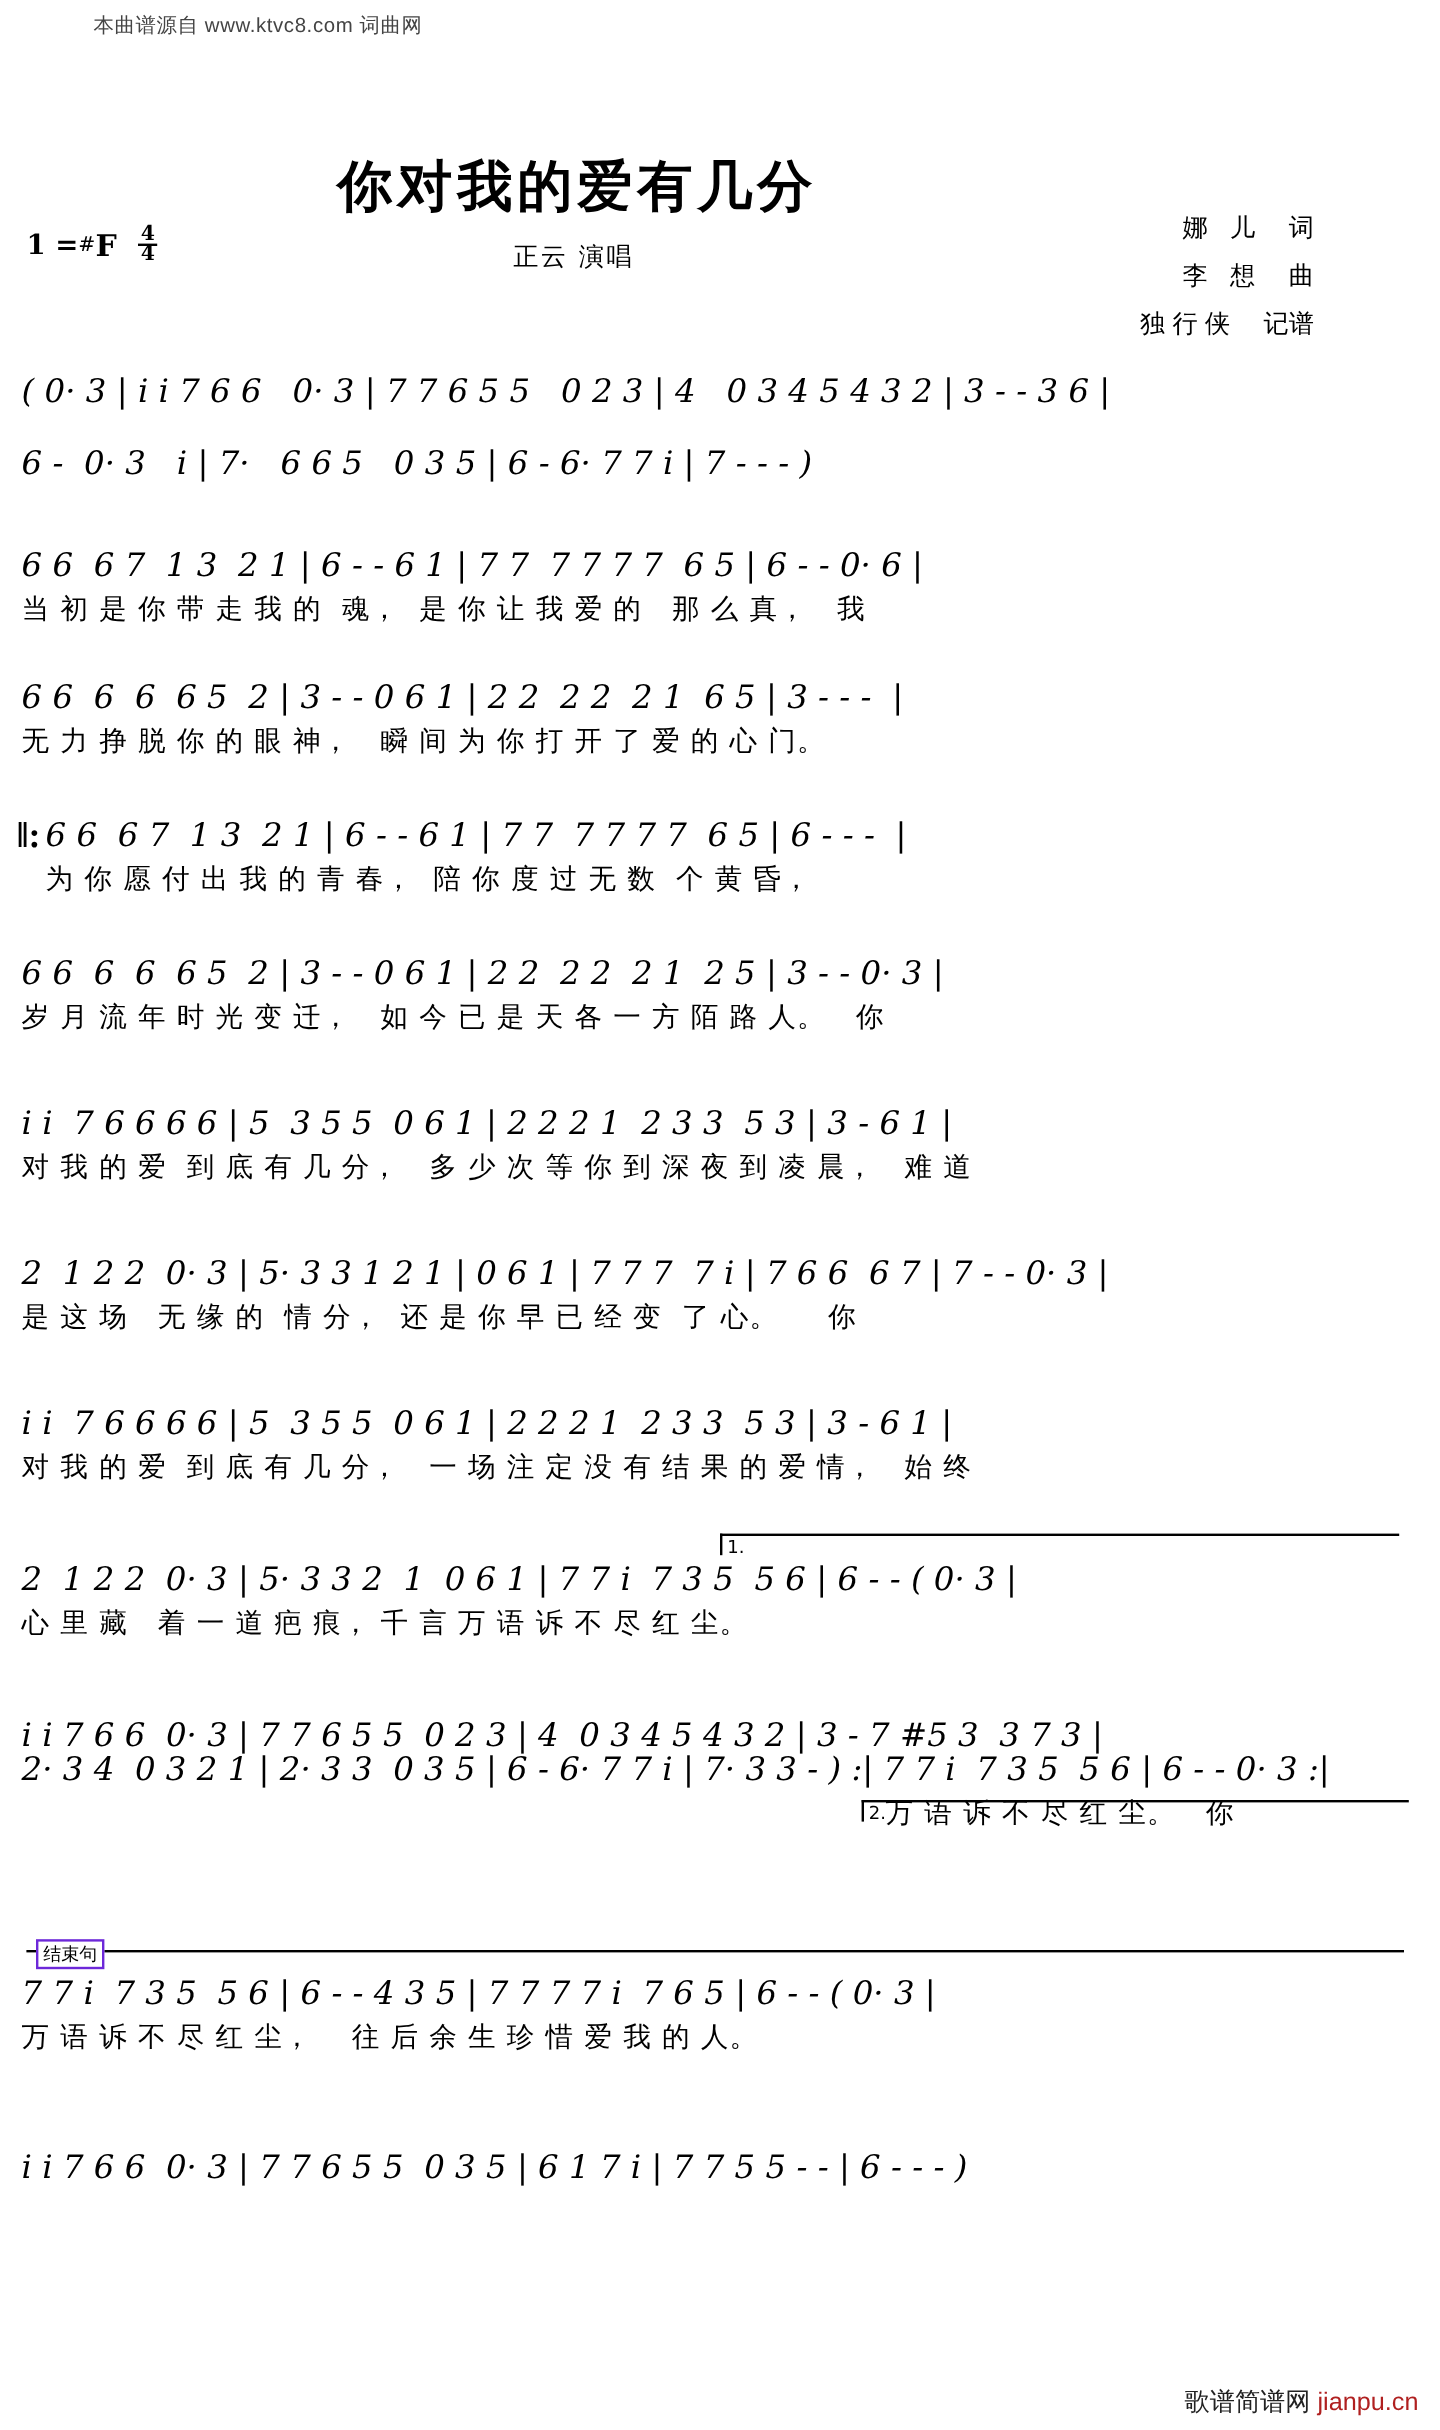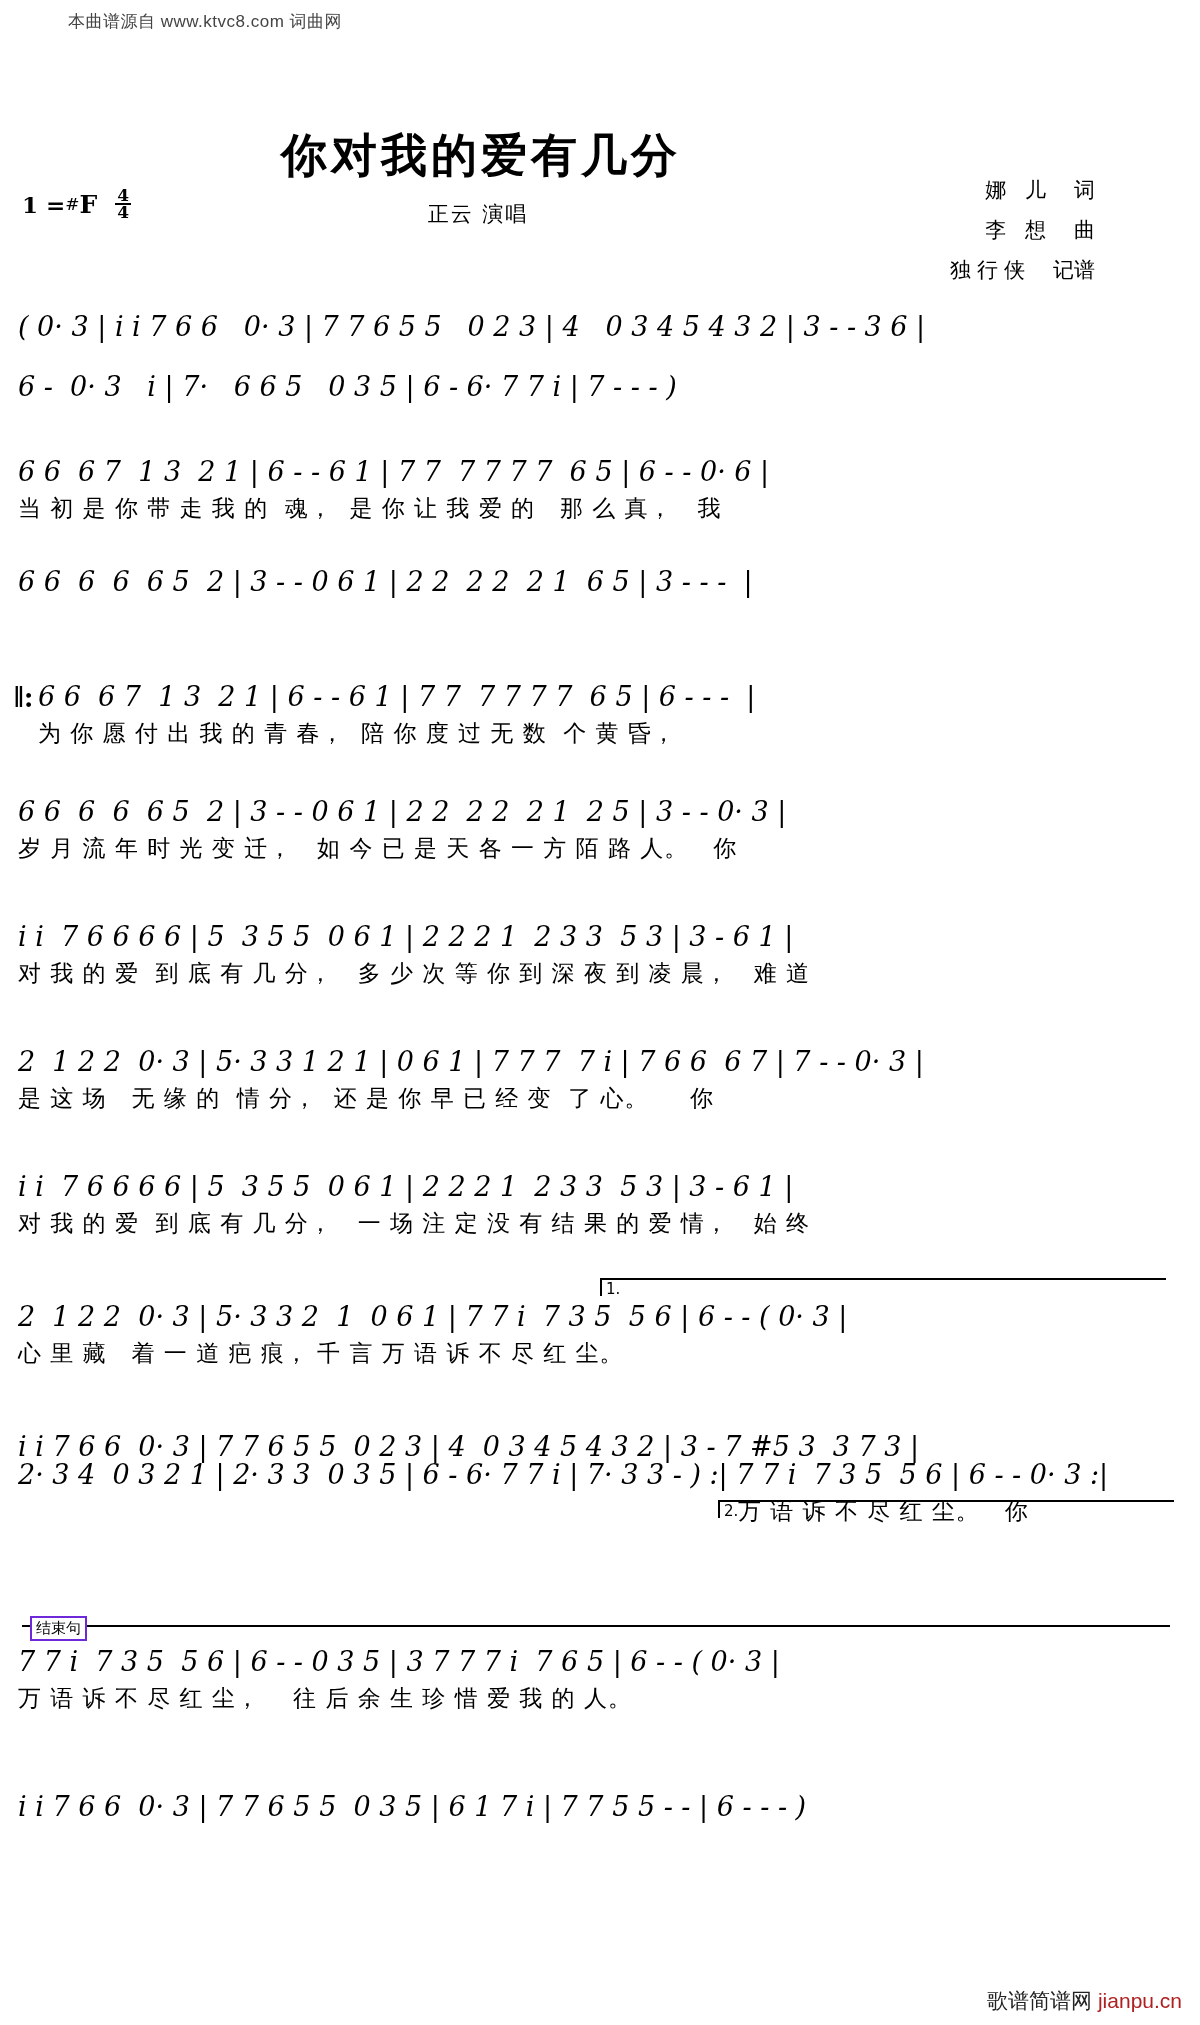--- a/index.html
+++ b/index.html
@@ -20,21 +20,21 @@
     position: relative;
     width: 1200px;
     height: 2025px;
     box-sizing: border-box;
   }
 
   
   .top-watermark {
     position: absolute;
     top: 10px;
-    left: 68px;
+    left: 78px;
     font-size: 17px;
     color: #444;
     letter-spacing: 0.5px;
     font-family: "Liberation Sans", sans-serif;
     text-align: right;
   }
 
   
   .title {
     position: absolute;
@@ -203,20 +203,21 @@
     <div class="notes">6 -  0· 3   i | 7·   6 6 5   0 3 5 | 6 - 6· 7 7 i | 7 - - - )</div>
   </div>
 
   <div class="row" style="top:455px;">
     <div class="notes">6 6  6 7  1 3  2 1 | 6 - - 6 1 | 7 7  7 7 7 7  6 5 | 6 - - 0· 6 |</div>
     <div class="lyrics">当 初 是 你 带 走 我 的  魂，  是 你 让 我 爱 的   那 么 真，   我</div>
   </div>
 
   <div class="row" style="top:565px;">
     <div class="notes">6 6  6  6  6 5  2 | 3 - - 0 6 1 | 2 2  2 2  2 1  6 5 | 3 - - -  |</div>
+    <div class="lyrics">无 力 挣 脱 你 的 眼 神，   瞬 间 为 你 打 开 了 爱 的 心 门。</div>
   </div>
 
   <div class="row" style="top:680px; left:38px; width:1148px;">
     <div class="notes">6 6  6 7  1 3  2 1 | 6 - - 6 1 | 7 7  7 7 7 7  6 5 | 6 - - -  |</div>
     <div class="lyrics">为 你 愿 付 出 我 的 青 春，  陪 你 度 过 无 数  个 黄 昏，</div>
   </div>
   <div class="repeat-start" style="top:680px; left:14px;">‖:</div>
 
   <div class="row" style="top:795px;">
     <div class="notes">6 6  6  6  6 5  2 | 3 - - 0 6 1 | 2 2  2 2  2 1  2 5 | 3 - - 0· 3 |</div>
@@ -253,21 +254,21 @@
 
   <div class="row" style="top:1458px;">
     <div class="notes">2· 3 4  0 3 2 1 | 2· 3 3  0 3 5 | 6 - 6· 7 7 i | 7· 3 3 - ) :| 7 7 i  7 3 5  5 6 | 6 - - 0· 3 :|</div>
     <div class="lyrics" style="margin-left:720px;">万 语 诉 不 尽 红 尘。   你</div>
   </div>
 
   <div class="endline" style="top:1625px; left:22px; width:1148px;"></div>
   <div class="endbox" style="top:1616px; left:30px;">结束句</div>
 
   <div class="row" style="top:1645px;">
-    <div class="notes">7 7 i  7 3 5  5 6 | 6 - - 0 3 5 | 3 7 7 7 i  7 6 5 | 6 - - ( 0· 3 |</div>
+    <div class="notes">7 7 i  7 3 5  5 6 | 6 - - 4 3 5 | 7 7 7 7 i  7 6 5 | 6 - - ( 0· 3 |</div>
     <div class="lyrics">万 语 诉 不 尽 红 尘，    往 后 余 生 珍 惜 爱 我 的 人。</div>
   </div>
 
   <div class="row" style="top:1790px;">
     <div class="notes">i i 7 6 6  0· 3 | 7 7 6 5 5  0 3 5 | 6 1 7 i | 7 7 5 5 - - | 6 - - - )</div>
   </div>
 
   <div class="bottom-watermark">
     <span class="cn">歌谱简谱网</span>
     <span>jianpu.cn</span>

